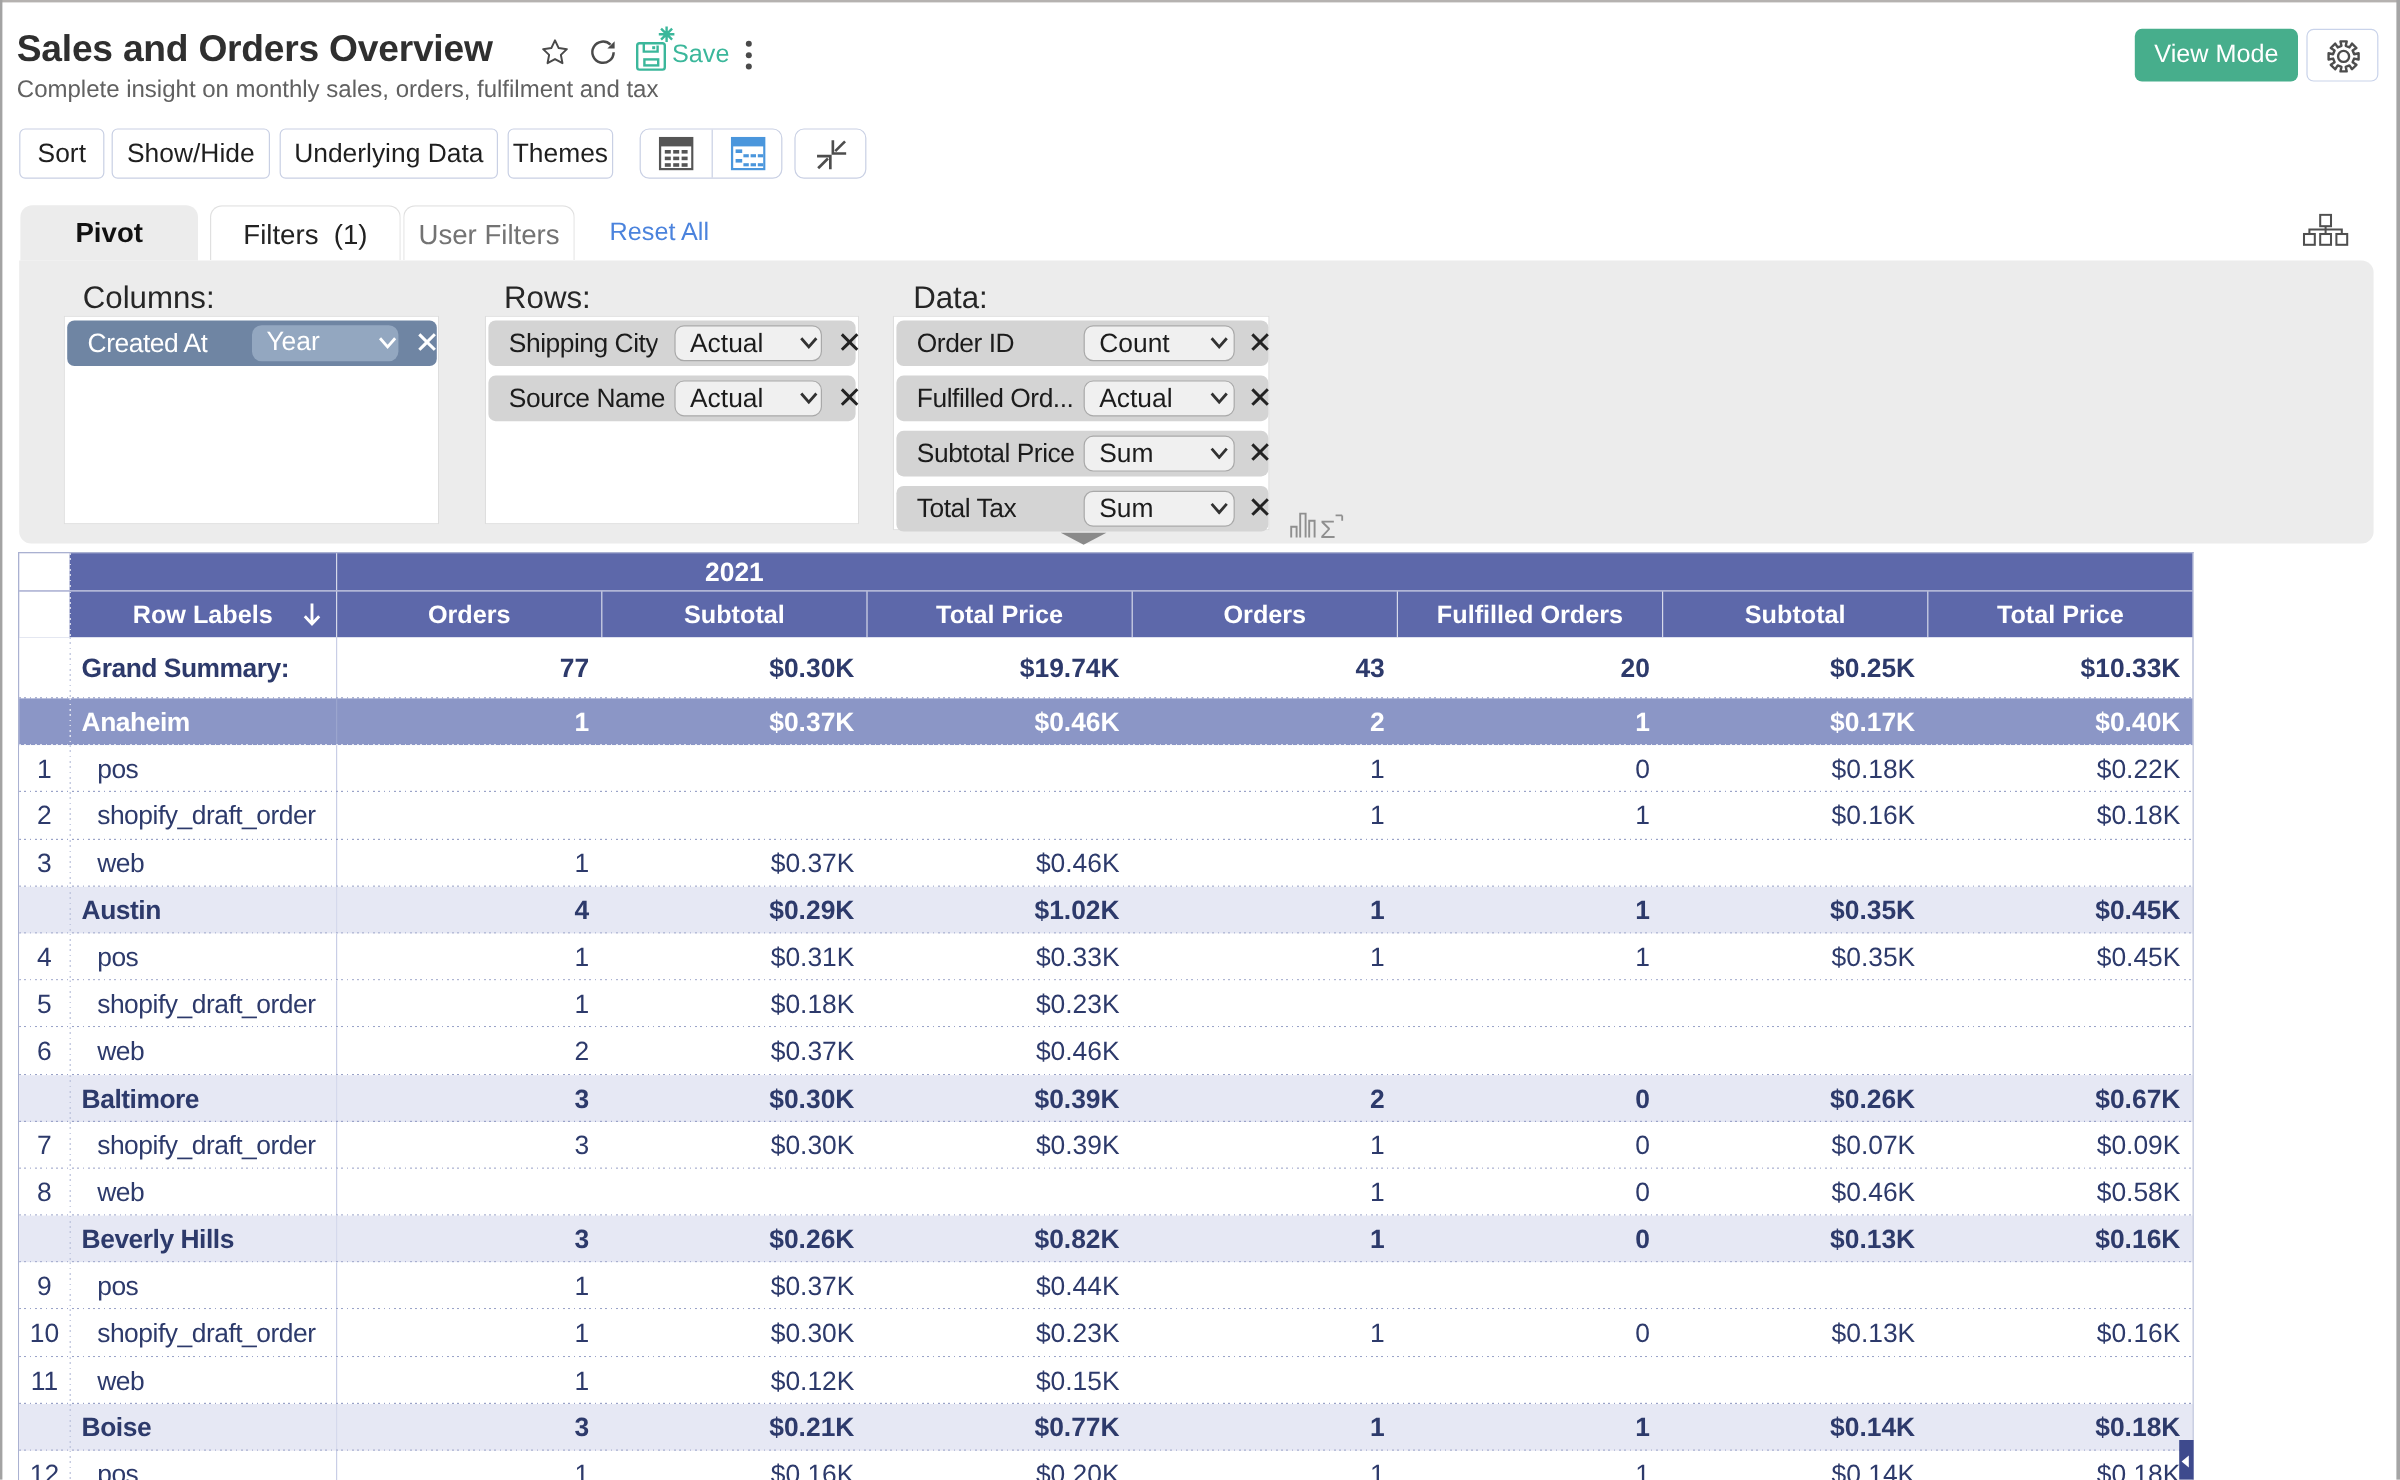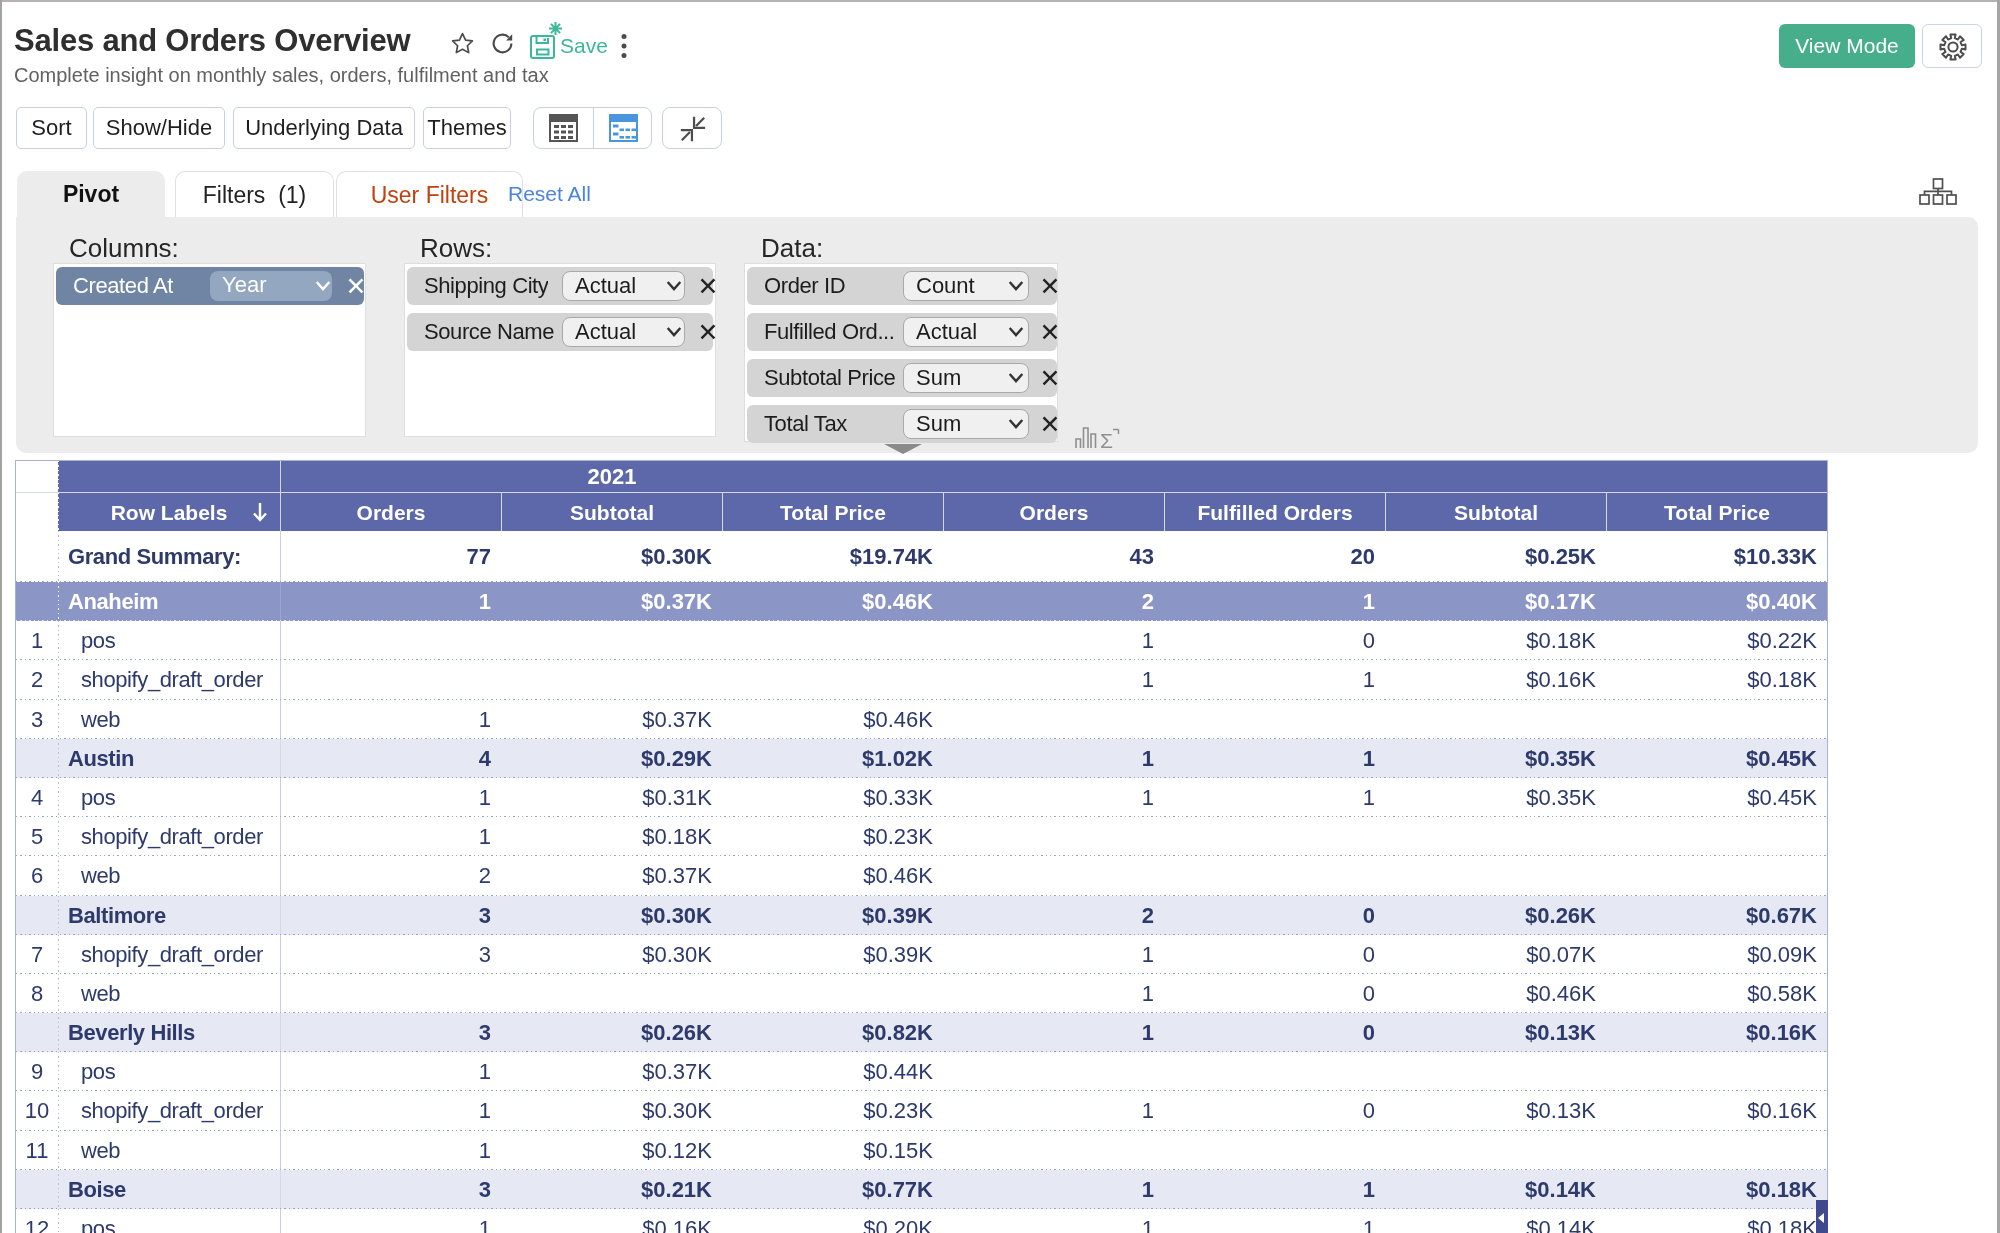--- a/index.html
+++ b/index.html
@@ -16,21 +16,21 @@
 #gearbtn { position:absolute; left:1922px; top:24px; width:60px; height:44px; border:1px solid #c9d3ea; border-radius:6px; background:#fff; }
 
 .tbtn { position:absolute; top:107px; height:42px; border:1px solid #c9d0e4; border-radius:5px; background:#fff; font-size:22px; color:#1f1f1f; text-align:center; line-height:40px; white-space:nowrap; }
 #tb-group { position:absolute; left:533px; top:107px; width:119px; height:42px; border:1px solid #c9d0e4; border-radius:8px; background:#fff; }
 #tb-group .div { position:absolute; left:59px; top:0; width:1px; height:40px; background:#c9d0e4; }
 #tb-collapse { position:absolute; left:662px; top:107px; width:60px; height:42px; border:1px solid #c9d0e4; border-radius:8px; background:#fff; }
 
 .tab { position:absolute; top:171px; height:46px; font-size:23px; text-align:center; line-height:46px; border-radius:10px 10px 0 0; }
 #tab-pivot { left:17px; width:148px; background:#ececec; font-weight:bold; color:#111; }
 #tab-filters { left:175px; width:159px; background:#fff; border:1px solid #e0e0e0; border-bottom:none; color:#222; }
-#tab-user { left:336px; width:187px; background:#fff; border:1px solid #e0e0e0; border-bottom:none; color:#c2410c; }
+#tab-user { left:336px; width:143px; background:#fff; border:1px solid #e0e0e0; border-bottom:none; color:#737373; }
 #resetall { position:absolute; left:508px; top:171px; height:46px; line-height:46px; font-size:21px; color:#4b83dd; }
 
 #panel { position:absolute; left:16px; top:217px; width:1962px; height:236px; background:#ececec; border-radius:0 10px 10px 10px; }
 .plabel { position:absolute; top:16px; font-size:26px; color:#262626;margin-left:16px; }
 .pbox { position:absolute; top:46px; background:#fff; border:1px solid #dedede; }
 .chip { position:absolute; left:2px; height:38px; border-radius:6px; font-size:22px; }
 .chip .lbl { position:absolute; left:17px; top:0; height:38px; line-height:38px; white-space:nowrap; overflow:hidden; letter-spacing:-0.4px; }
 .chip .sel { position:absolute; top:4px; height:30px; border-radius:8px; line-height:28px; font-size:22px; padding-left:12px; }
 .chip .chev { position:absolute; top:13px; width:18px; height:11px; }
 .chip .xx { position:absolute; top:4px; width:22px; height:30px; font-size:25px; line-height:30px; text-align:center; }

